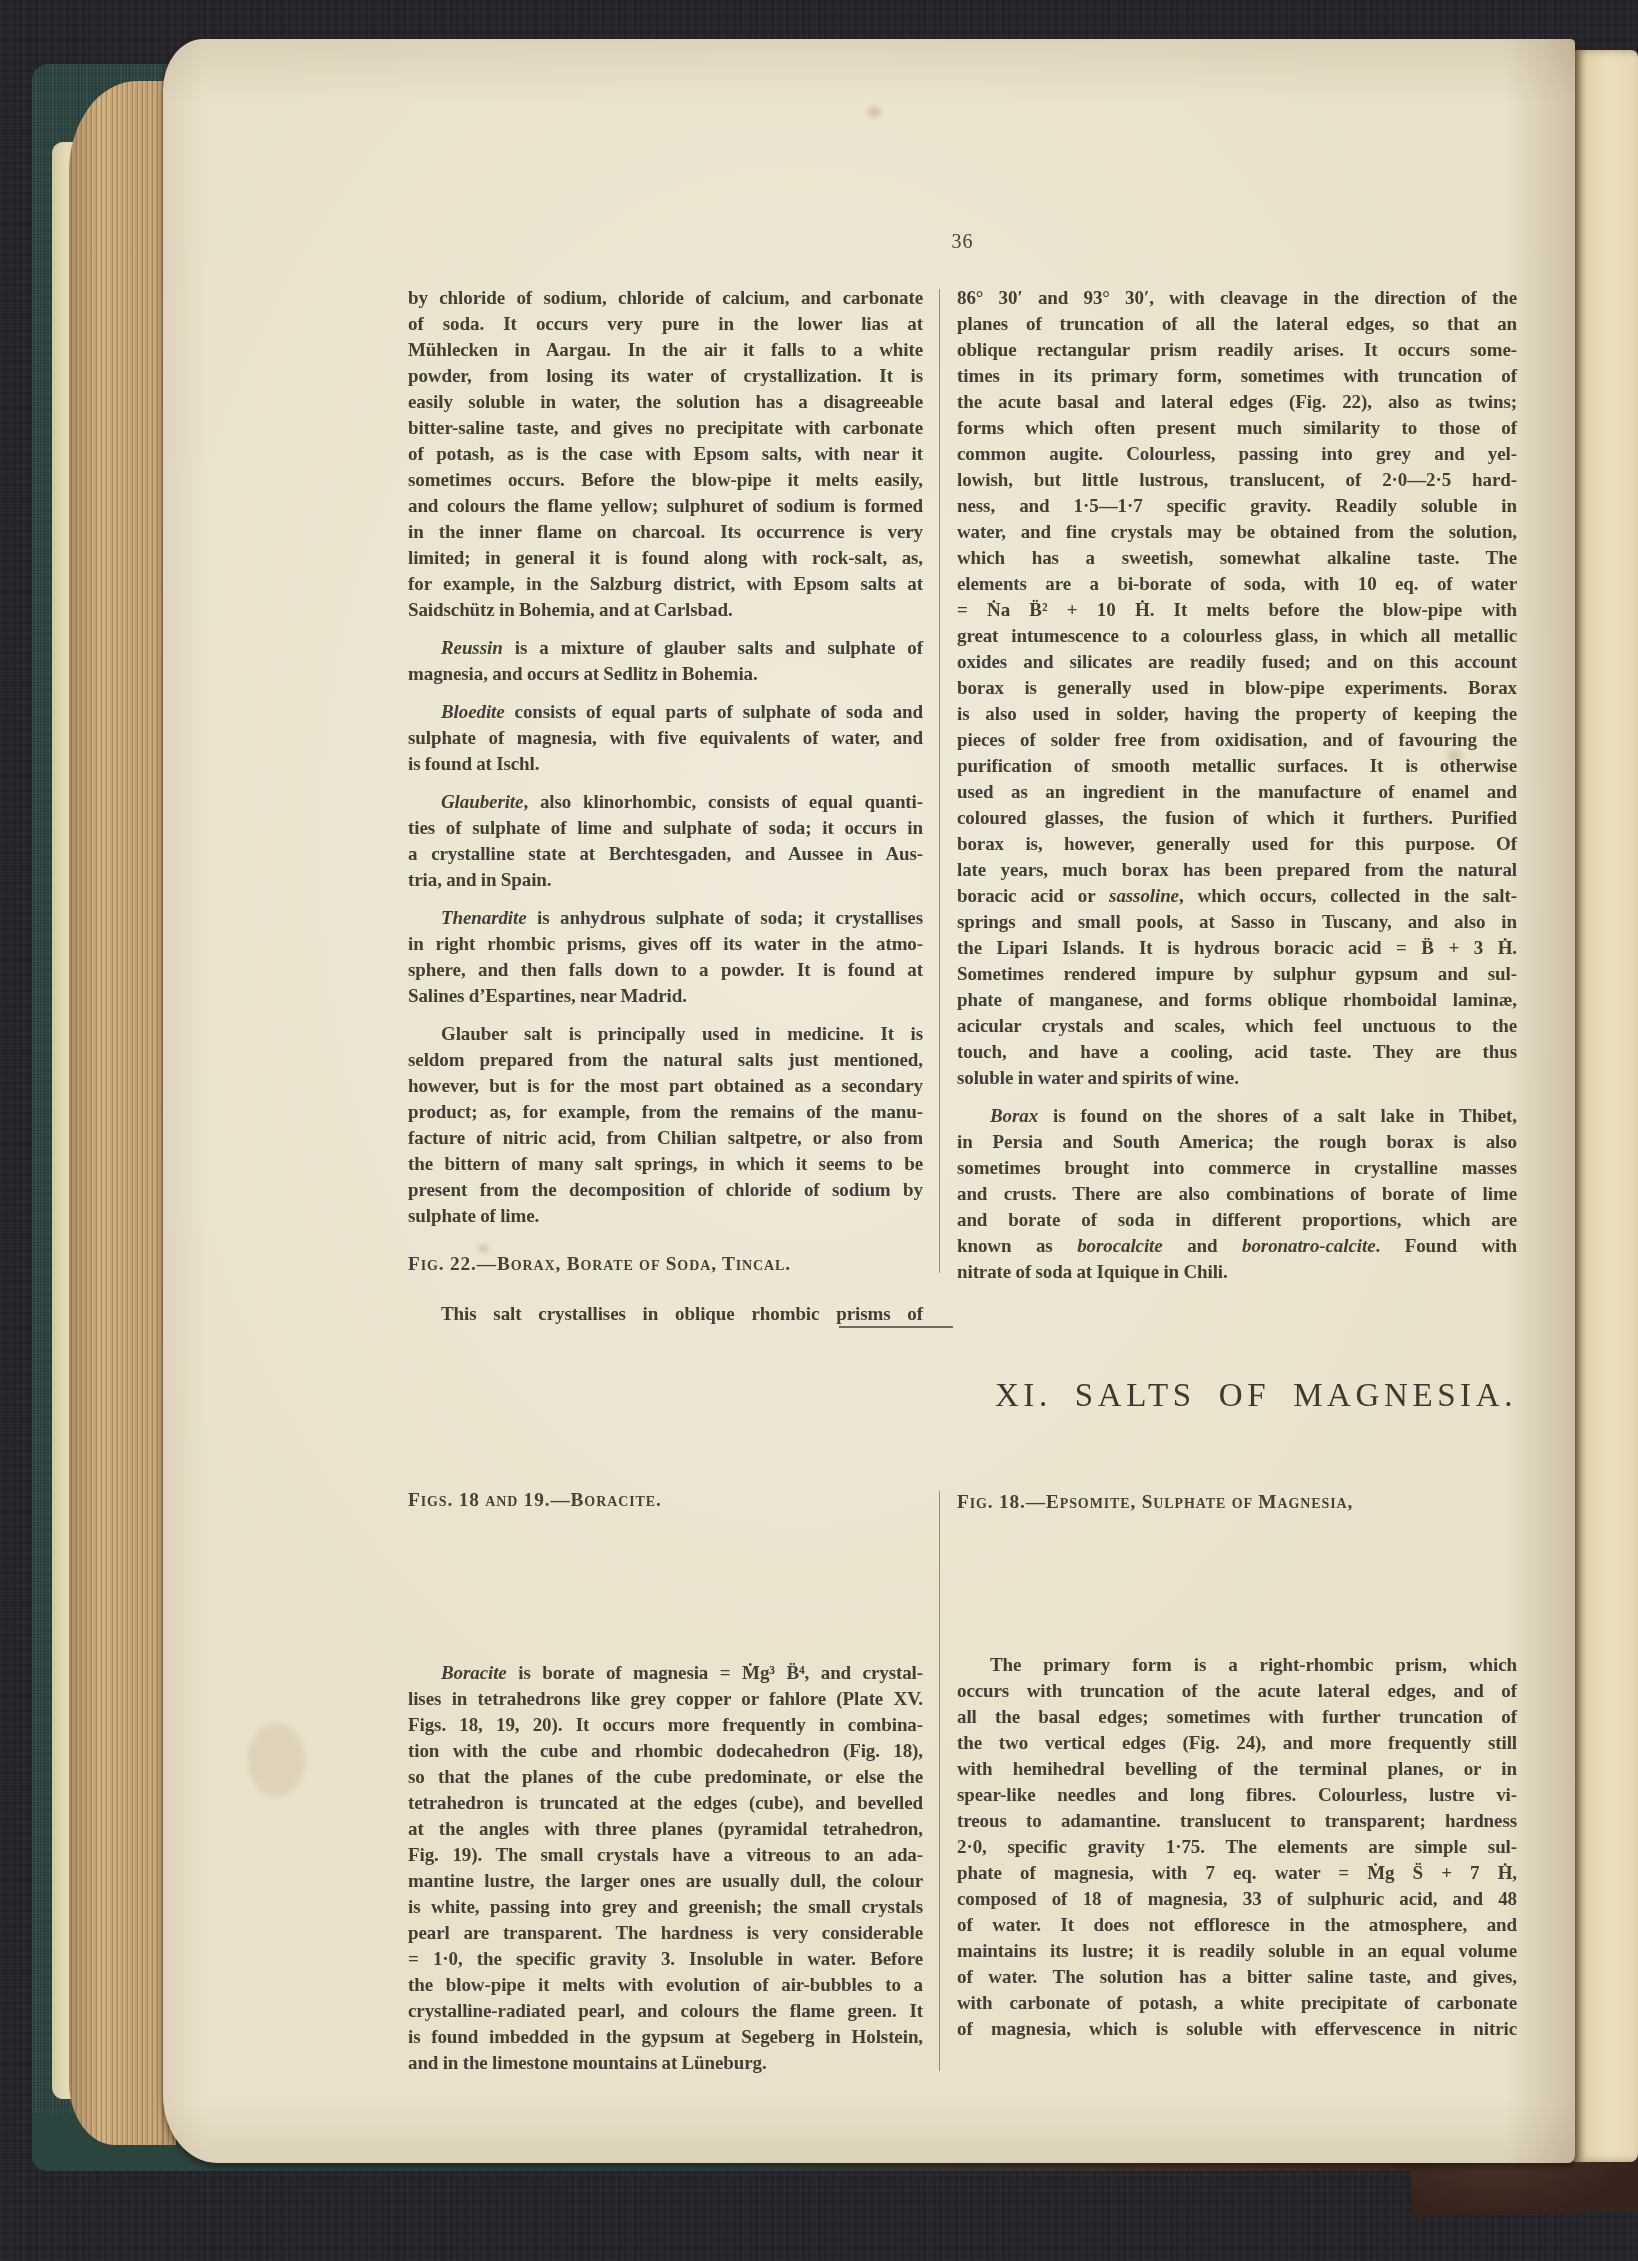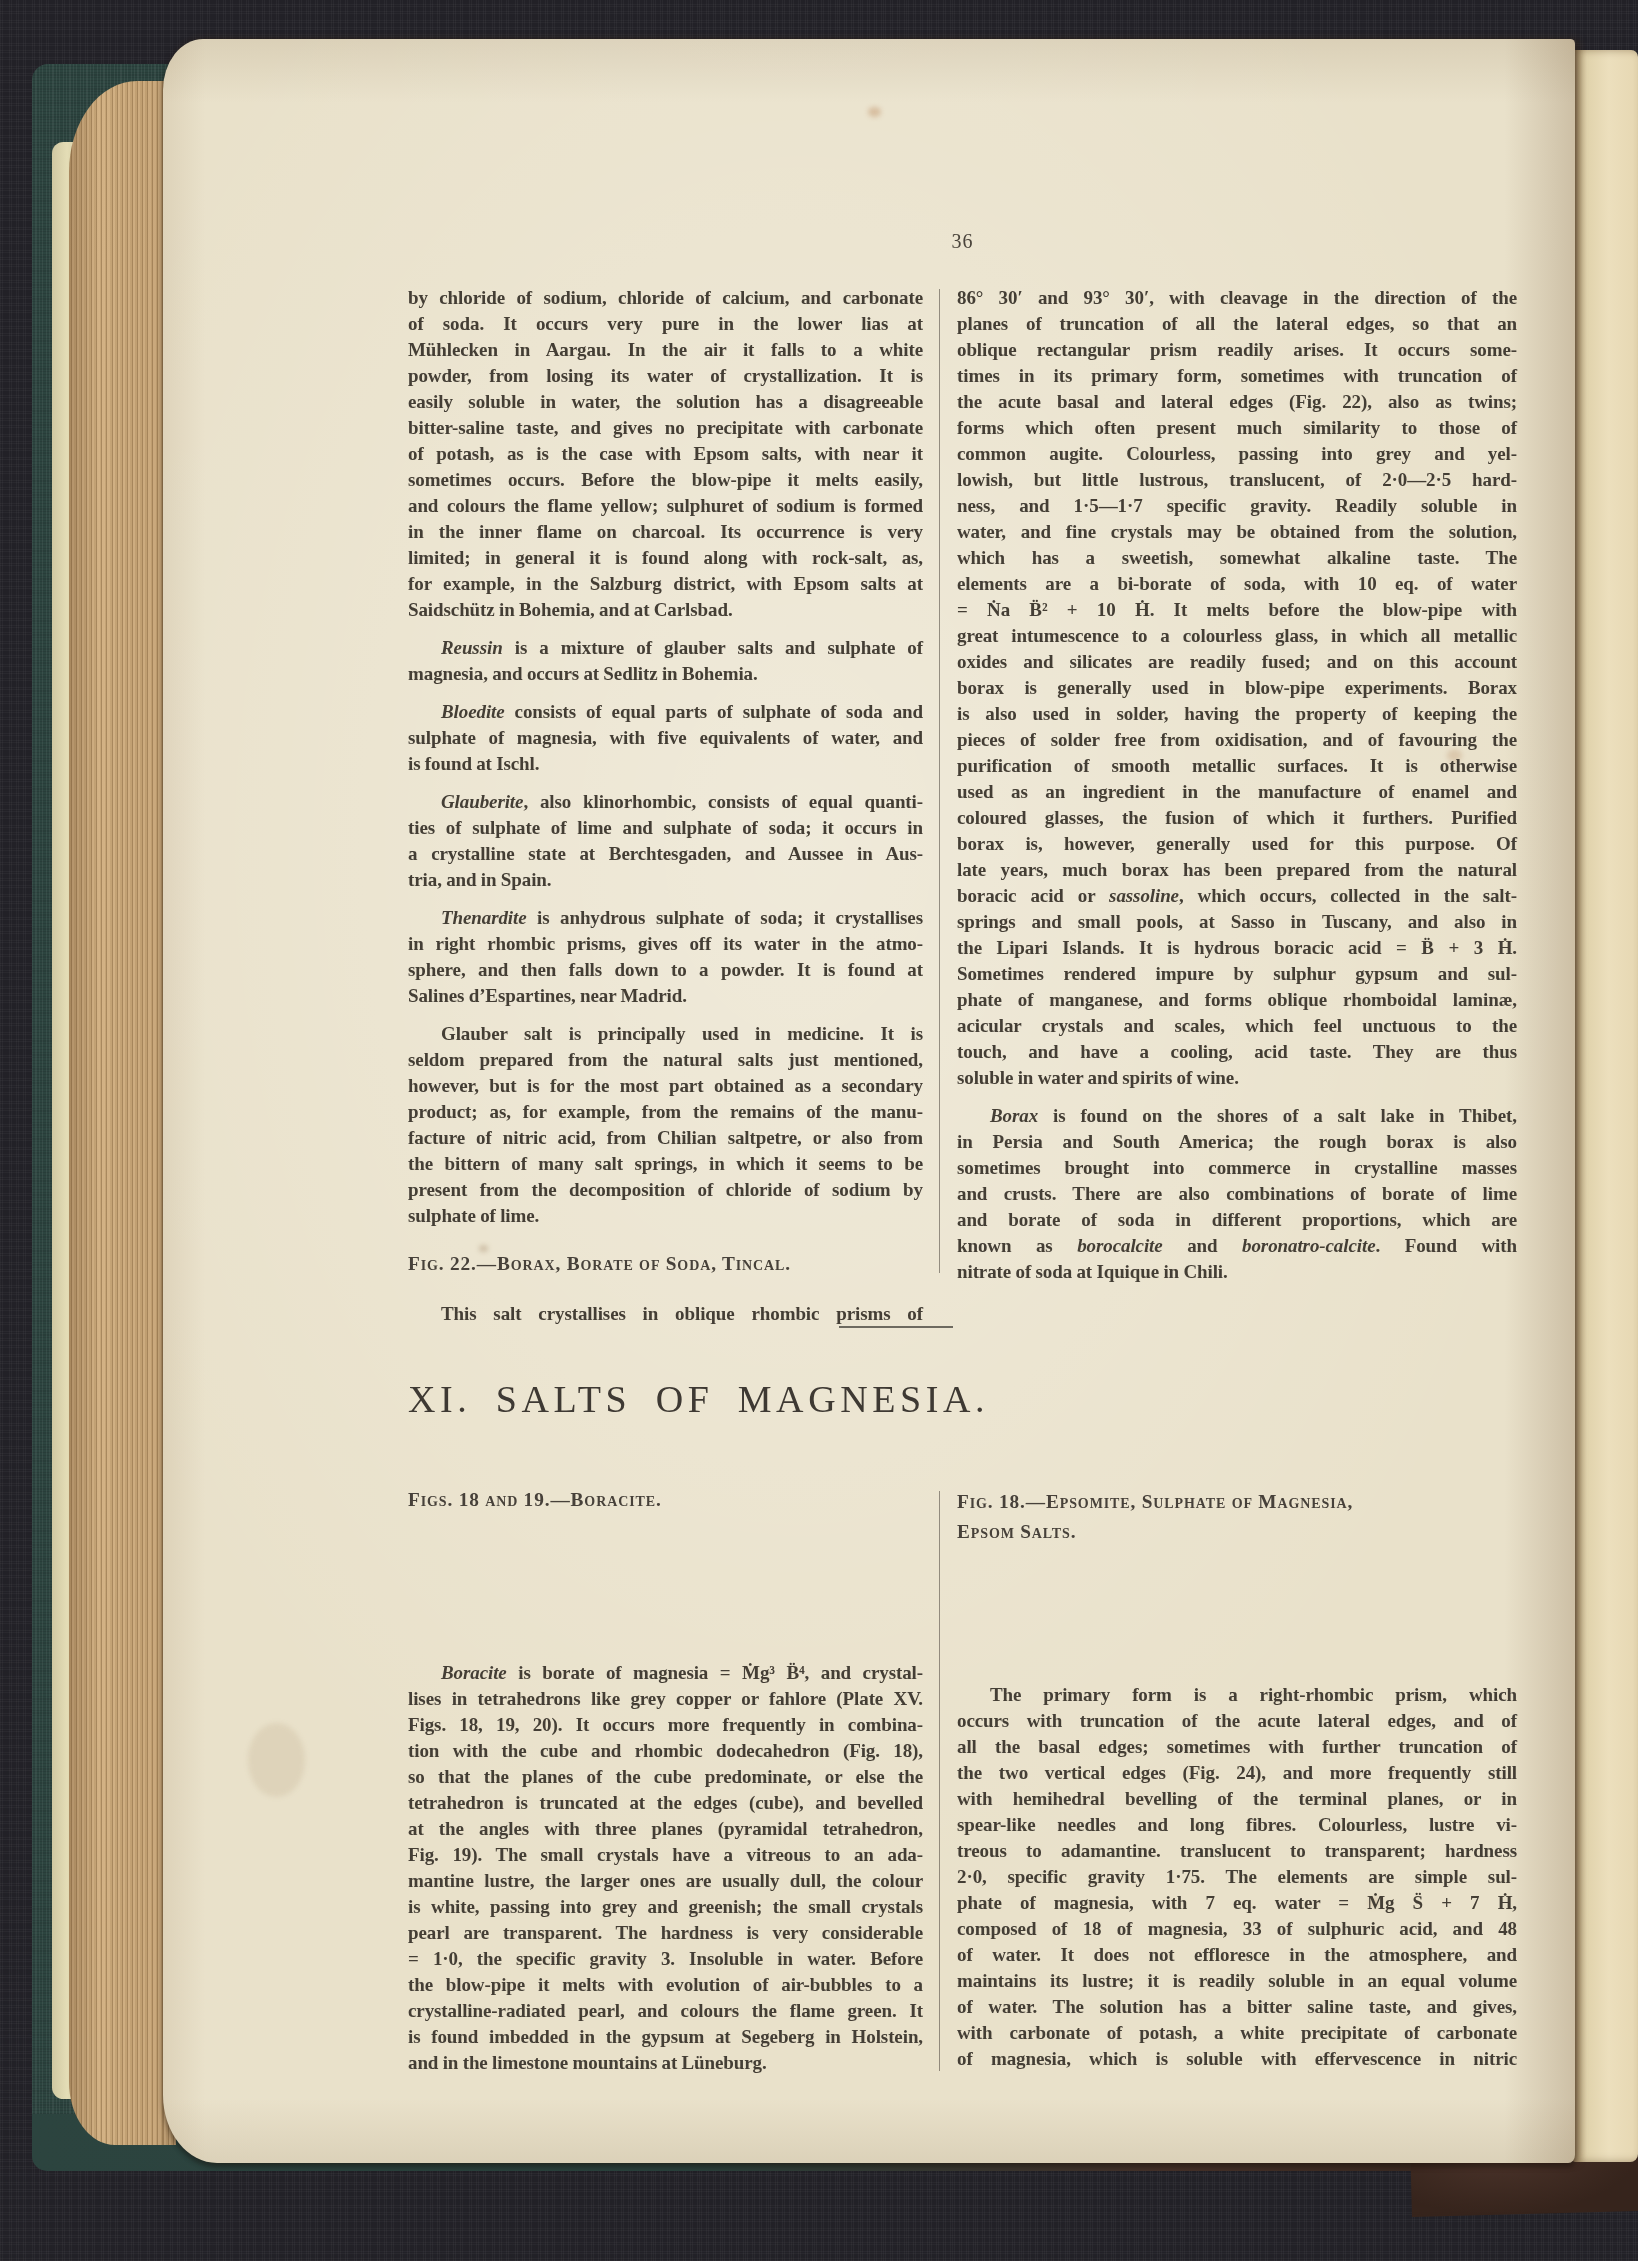--- a/index.html
+++ b/index.html
@@ -104,21 +104,21 @@
   #br-body { margin-top: 135px; }
 
   .vrule { width: 1.1px; background: rgba(72,66,58,.55); }
   #vrule-top { left: 776px; top: 250px; height: 984px; }
   #vrule-bottom { left: 776px; top: 1452px; height: 580px; }
 
   #mid-rule { left: 676px; top: 1287px; width: 114px; height: 1.7px; background: #57534b; opacity: .85; }
 
   #section-heading {
     left: 245px; top: 1338px; width: 1109px;
-    text-align: left; font-size: 38px; color: #3e3933;
+    text-align: right; font-size: 33px; color: #3e3933;
     letter-spacing: 4.6px; word-spacing: 10.2px;
   }
 </style>
 </head>
 <body>
 
 <div class="abs" id="book-cover"></div>
 <div class="abs" id="cover-bottom"></div>
 <div class="abs" id="leather-corner"></div>
 <div class="abs" id="endpaper-edge"></div>
@@ -246,21 +246,20 @@
           <div class="line">pearl are transparent.  The hardness is very considerable</div>
           <div class="line">= 1·0, the specific gravity 3.  Insoluble in water.  Before</div>
           <div class="line">the blow-pipe it melts with evolution of air-bubbles to a</div>
           <div class="line">crystalline-radiated pearl, and colours the flame green.  It</div>
           <div class="line">is found imbedded in the gypsum at Segeberg in Holstein,</div>
           <div class="line end">and in the limestone mountains at Lüneburg.</div>
         </div>
     </div>
     <div class="col col-right">
       <div class="fig-caption caption-2line">Fig. 18.—Epsomite, Sulphate of Magnesia,</div>
-      <div class="fig-caption caption-2line">Epsom Salts.</div>
       <div id="br-body">
           <div class="line indent">The primary form is a right-rhombic prism, which</div>
           <div class="line">occurs with truncation of the acute lateral edges, and of</div>
           <div class="line">all the basal edges; sometimes with further truncation of</div>
           <div class="line">the two vertical edges (Fig. 24), and more frequently still</div>
           <div class="line">with hemihedral bevelling of the terminal planes, or in</div>
           <div class="line">spear-like needles and long fibres.  Colourless, lustre vi-</div>
           <div class="line">treous to adamantine. translucent to transparent; hardness</div>
           <div class="line">2·0, specific gravity 1·75.  The elements are simple sul-</div>
           <div class="line">phate of magnesia, with 7 eq. water = Ṁg S̈ + 7 Ḣ,</div>

